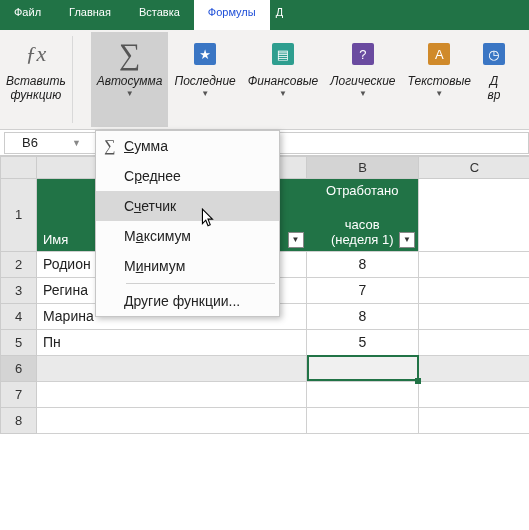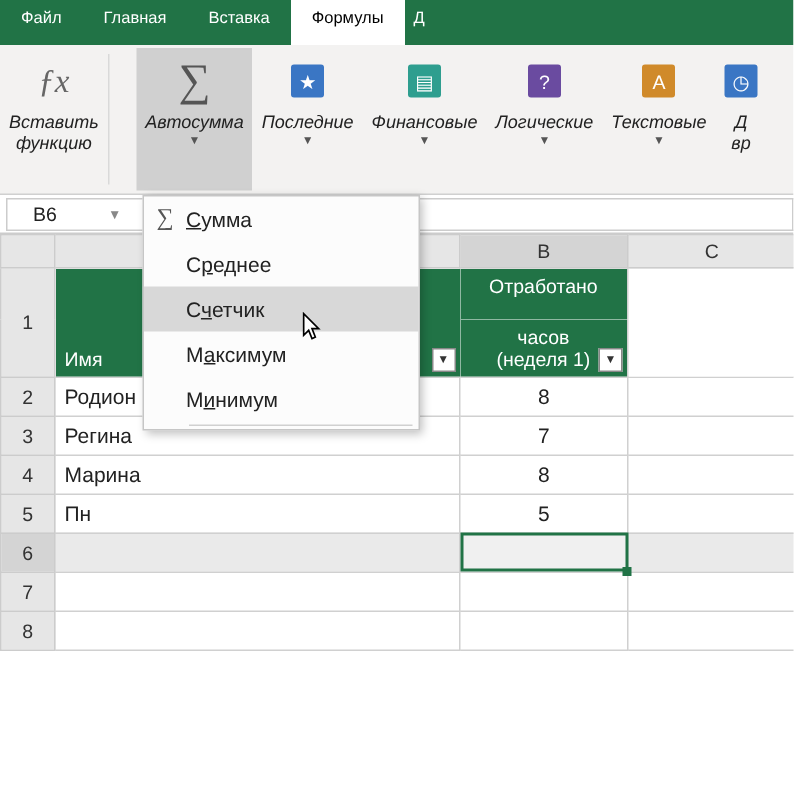--- a/index.html
+++ b/index.html
@@ -1,21 +1,21 @@
 <!DOCTYPE html>
 <html><head>
 <meta charset="utf-8">
 <style>
   * { box-sizing: border-box; margin: 0; padding: 0; font-family: "Segoe UI", Arial, sans-serif; }
   body { width: 529px; height: 530px; overflow: hidden; background: #fff; font-size: 13px; color: #222; }
 
   
   .tabs { display: flex; background: #217346; height: 30px; color: #fff; }
   .tab { padding: 6px 14px; font-size: 11px; cursor: pointer; }
-  .tab.active { background: #fff; color: #000000; }
+  .tab.active { background: #fff; color: #1d4ed8; }
 
   
   .ribbon { display: flex; background: #f3f2f1; border-bottom: 1px solid #d0d0d0; height: 100px; position: relative; }
   .group { display: flex; flex-direction: column; align-items: center; padding: 2px 0 2px 0; }
   .group-buttons { display: flex; flex: 1; }
   .big-btn { display: flex; flex-direction: column; align-items: center; justify-content: flex-start; padding: 4px 6px 0 6px; min-width: 62px; cursor: pointer; }
   .big-btn.hover { background: #d0d0d0; }
   .big-btn .icon-box { height: 36px; display: flex; align-items: center; justify-content: center; width: 100%; }
   .big-btn .lbl { font-size: 12px; text-align: center; line-height: 14px; margin-top: 2px; font-style: italic; }
   .drop-arrow { font-size: 8px; color: #555; margin-top: 1px; }
@@ -250,19 +250,23 @@
   </div>
   <div class="dd-item">
     <span class="dd-icon-col"></span>
     <span>М<span class="ul-letter">а</span>ксимум</span>
   </div>
   <div class="dd-item">
     <span class="dd-icon-col"></span>
     <span>М<span class="ul-letter">и</span>нимум</span>
   </div>
   <div class="dd-sep"></div>
+  <div class="dd-item">
+    <span class="dd-icon-col"></span>
+    <span><span class="ul-letter">Д</span>ругие функции...</span>
+  </div>
 </div>
 
 <div class="cursor">
   <svg viewBox="0 0 12 18">
       <path d="M1 1 L1 14 L4 11 L6 16 L8 15 L6 10 L10 10 Z" fill="#fff" stroke="#000" stroke-width="1"></path>
     </svg>
 </div>
 
 </body></html>

